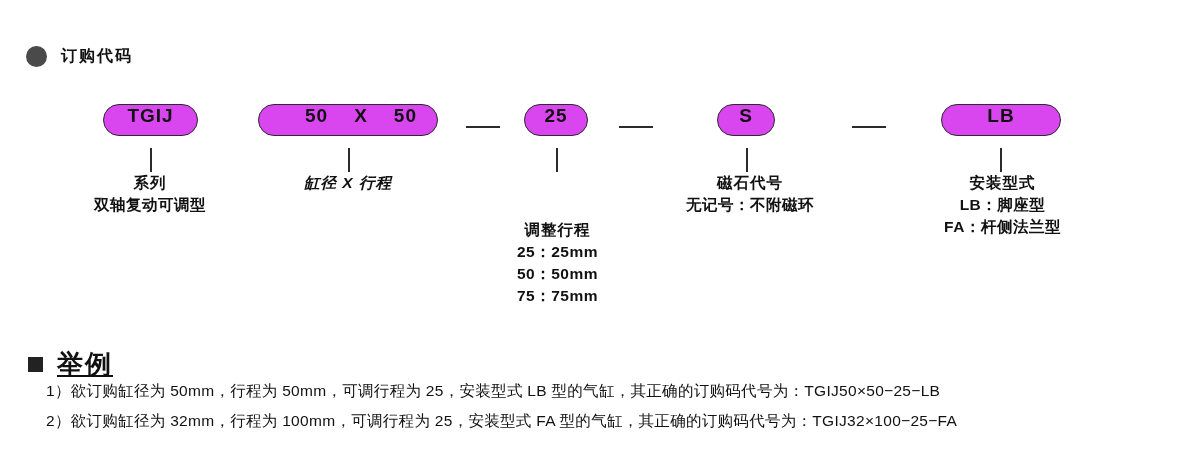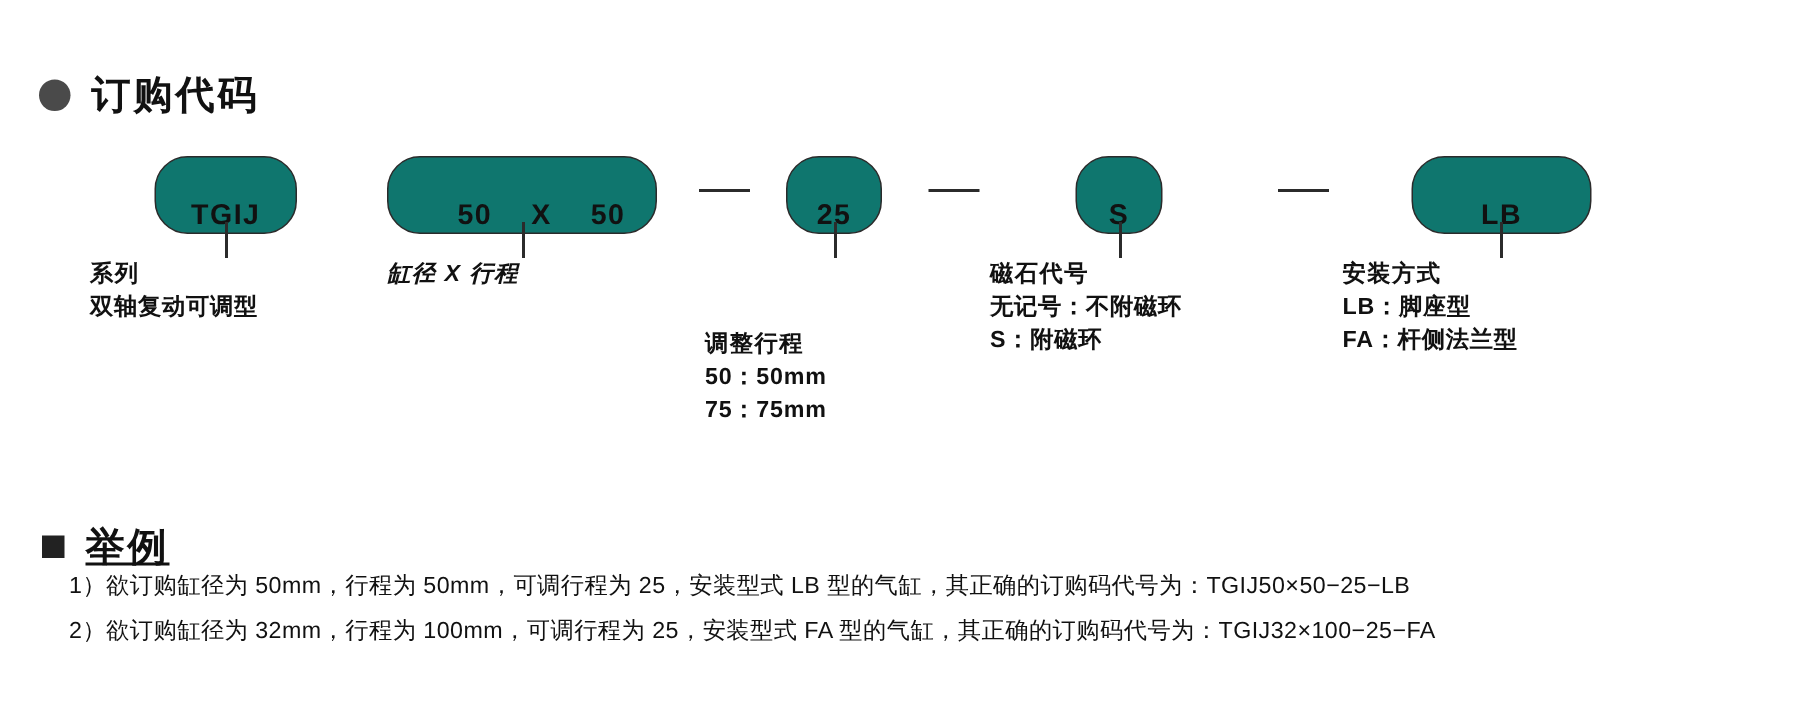--- a/index.html
+++ b/index.html
@@ -30,48 +30,48 @@
     background: #4a4a4a;
     display: inline-block;
   }
   .bullet-square {
     width: 15px;
     height: 15px;
     background: #222222;
     display: inline-block;
   }
   .section-title {
-    font-size: 26px;
+    font-size: 16px;
     font-weight: bold;
     letter-spacing: 2px;
     color: #111111;
   }
 
   #heading-order-code { left: 26px; top: 46px; }
   #heading-example { left: 28px; top: 347px; }
   #heading-example .section-title { font-size: 26px; text-decoration: underline; }
 
   
   #code-row {
     position: absolute;
     left: 0;
     top: 104px;
     width: 1200px;
     height: 48px;
   }
 
   .code-box {
     position: absolute;
-    height: 52px;
+    height: 32px;
     border: 1.5px solid #2b2b2b;
     border-radius: 22px;
-    background: #0f766e;
+    background: #d946ef;
     box-sizing: border-box;
     display: flex;
-    align-items: flex-end;
+    align-items: flex-start;
     justify-content: center;
     font-size: 19px;
     font-weight: bold;
     letter-spacing: 1px;
     color: #111111;
   }
   .code-box.wide {
     justify-content: space-around;
     padding: 0 20px;
   }
@@ -110,21 +110,21 @@
   }
   #leader-series { left: 150px; top: 148px; height: 24px; }
   #leader-bore   { left: 348px; top: 148px; height: 24px; }
   #leader-adjust { left: 556px; top: 148px; height: 24px; }
   #leader-magnet { left: 746px; top: 148px; height: 24px; }
   #leader-mount  { left: 1000px; top: 148px; height: 24px; }
 
   
   .caption {
     position: absolute;
-    text-align: left;
+    text-align: center;
     font-size: 15.5px;
     line-height: 22px;
     color: #111111;
     white-space: nowrap;
   }
   .caption .cap-title {
     font-weight: normal;
     font-size: 15.5px;
     letter-spacing: 1px;
   }
@@ -209,32 +209,32 @@
   <div class="cap-title">系列</div>
   <div class="cap-line">双轴复动可调型</div>
 </div>
 
 <div class="caption" id="cap-bore">
   <div class="cap-title">缸径 X 行程</div>
 </div>
 
 <div class="caption" id="cap-adjust">
   <div class="cap-title">调整行程</div>
+  <div class="cap-line">25：25mm</div>
   <div class="cap-line">50：50mm</div>
   <div class="cap-line">75：75mm</div>
 </div>
 
 <div class="caption" id="cap-magnet">
   <div class="cap-title">磁石代号</div>
   <div class="cap-line">无记号：不附磁环</div>
-  <div class="cap-line">S：附磁环</div>
 </div>
 
 <div class="caption" id="cap-mount">
-  <div class="cap-title">安装方式</div>
+  <div class="cap-title">安装型式</div>
   <div class="cap-line">LB：脚座型</div>
   <div class="cap-line">FA：杆侧法兰型</div>
 </div>
 
 <div class="section-heading" id="heading-example">
   <span class="bullet-square"></span>
   <span class="section-title">举例</span>
 </div>
 
 <div id="example-list">

